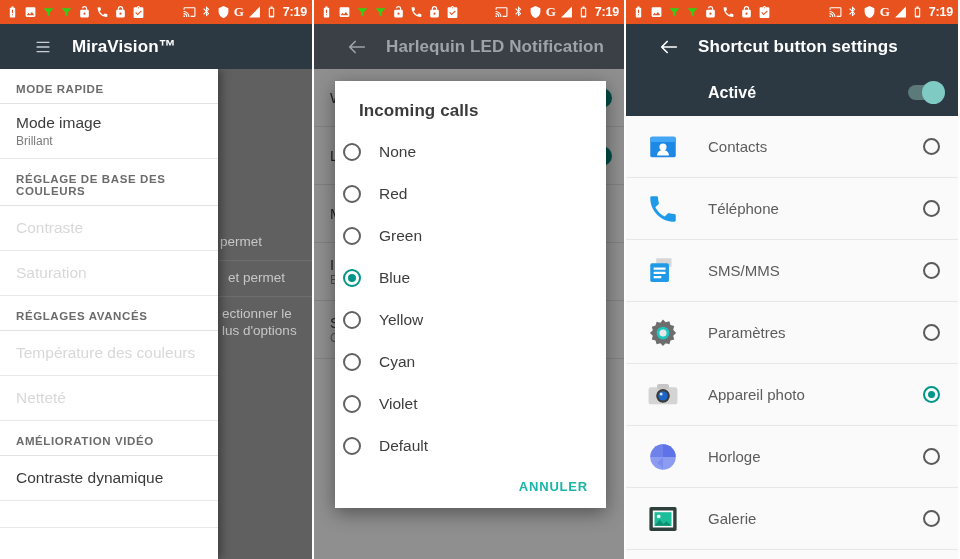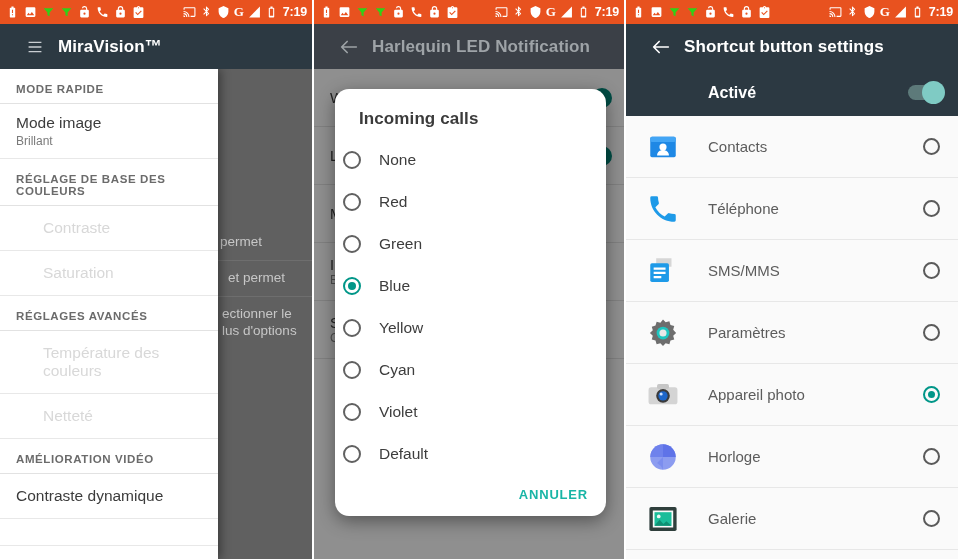--- a/index.html
+++ b/index.html
@@ -50,22 +50,22 @@
     letter-spacing: -0.2px;
     padding-left: 1px;
   }
 
   
   .toolbar {
     height: 45px;
     background: #2c3942;
     display: flex;
     align-items: center;
-    padding-left: 24px;
-    gap: 12px;
+    padding-left: 32px;
+    gap: 18px;
     position: relative;
     z-index: 50;
   }
   .toolbar.dim { background: #3b4047; }
   .tb-title {
     color: #ffffff;
     font-size: 17px;
     font-weight: bold;
     letter-spacing: 0.1px;
   }
@@ -113,21 +113,21 @@
   }
   .drawer-item .title {
     font-size: 15.5px;
     color: #3c3c3c;
   }
   .drawer-item .sub {
     font-size: 12px;
     color: #7a7a7a;
     padding-top: 2px;
   }
-  .drawer-item.disabled .title { color: #d8d8d8; margin-left: 27px; }
+  .drawer-item.disabled .title { color: #d8d8d8; }
   .drawer-item.tall { padding-top: 13px; padding-bottom: 13px; }
 
   
   .p2-body { position: relative; height: 490px; background: #ffffff; }
   .p2-behind { position: absolute; inset: 0; background: #ffffff; }
   .p2-row {
     height: 58px;
     border-bottom: 1px solid #e4e4e4;
     display: flex;
     align-items: center;
@@ -157,24 +157,24 @@
     border-radius: 50%;
     background: #00897b;
   }
   .p2-scrim {
     position: absolute; inset: 0;
     background: rgba(0,0,0,0.44);
     z-index: 30;
   }
   .dialog {
     position: absolute;
-    left: 21px; top: 20px;
+    left: 21px; top: 12px;
     width: 271px;
     background: #ffffff;
-    border-radius: 14px;
+    border-radius: 0;
     box-shadow: 0 5px 18px rgba(0,0,0,0.42);
     z-index: 40;
     padding: 16px 0 0 0;
   }
   .dialog-title {
     font-size: 17px;
     font-weight: bold;
     color: #3b3b3b;
     padding: 4px 0 10px 24px;
     letter-spacing: 0.1px;

